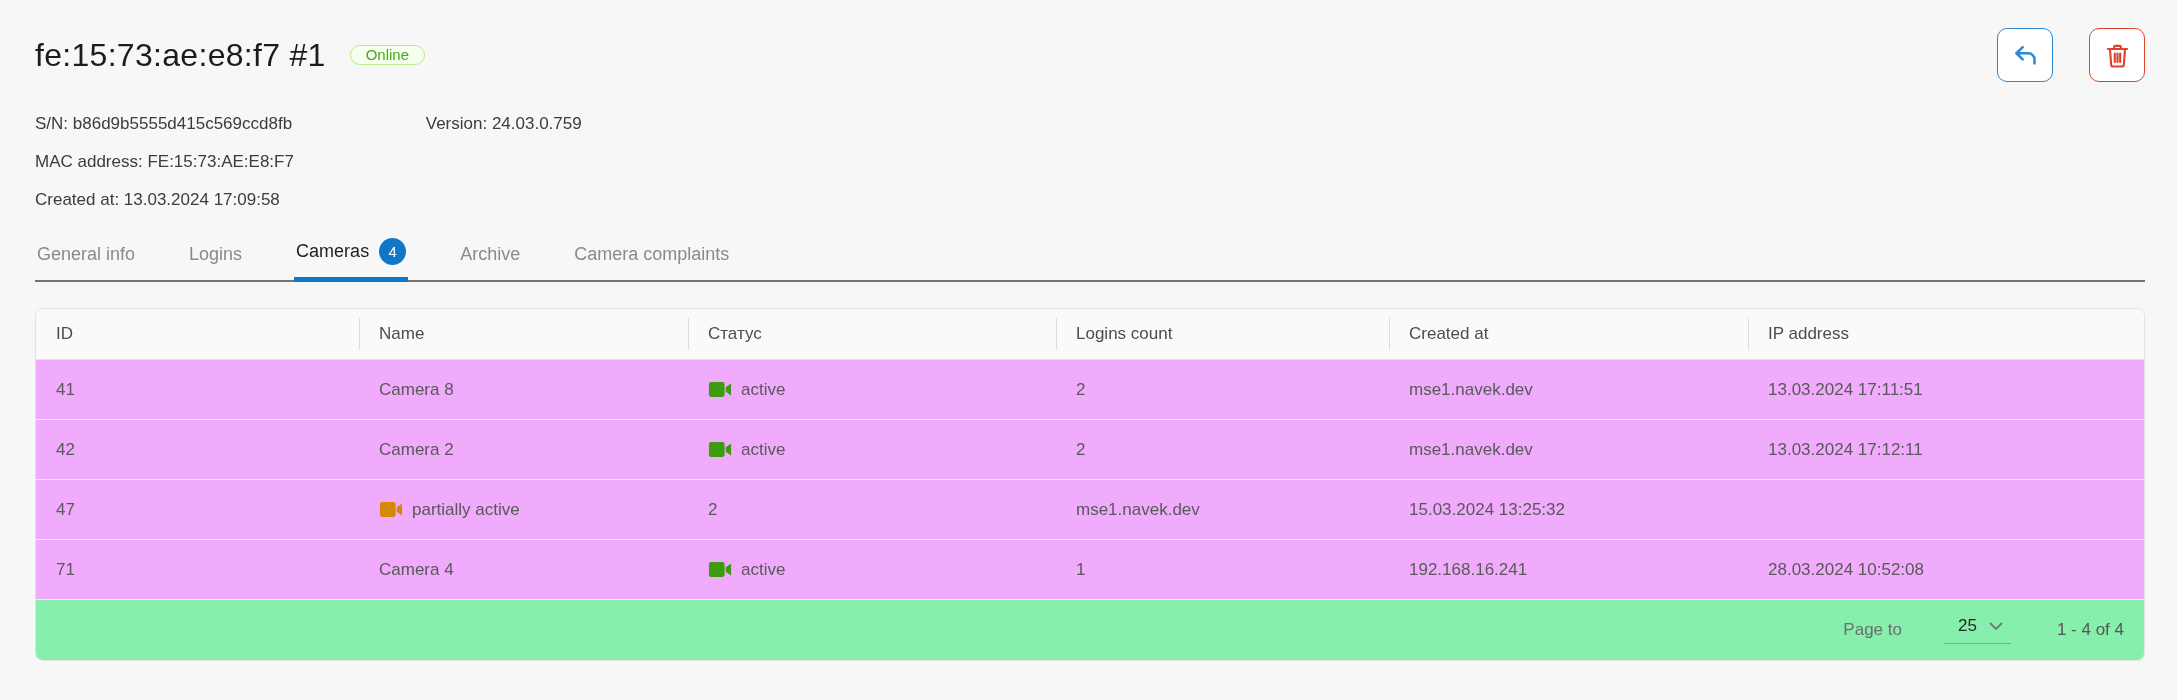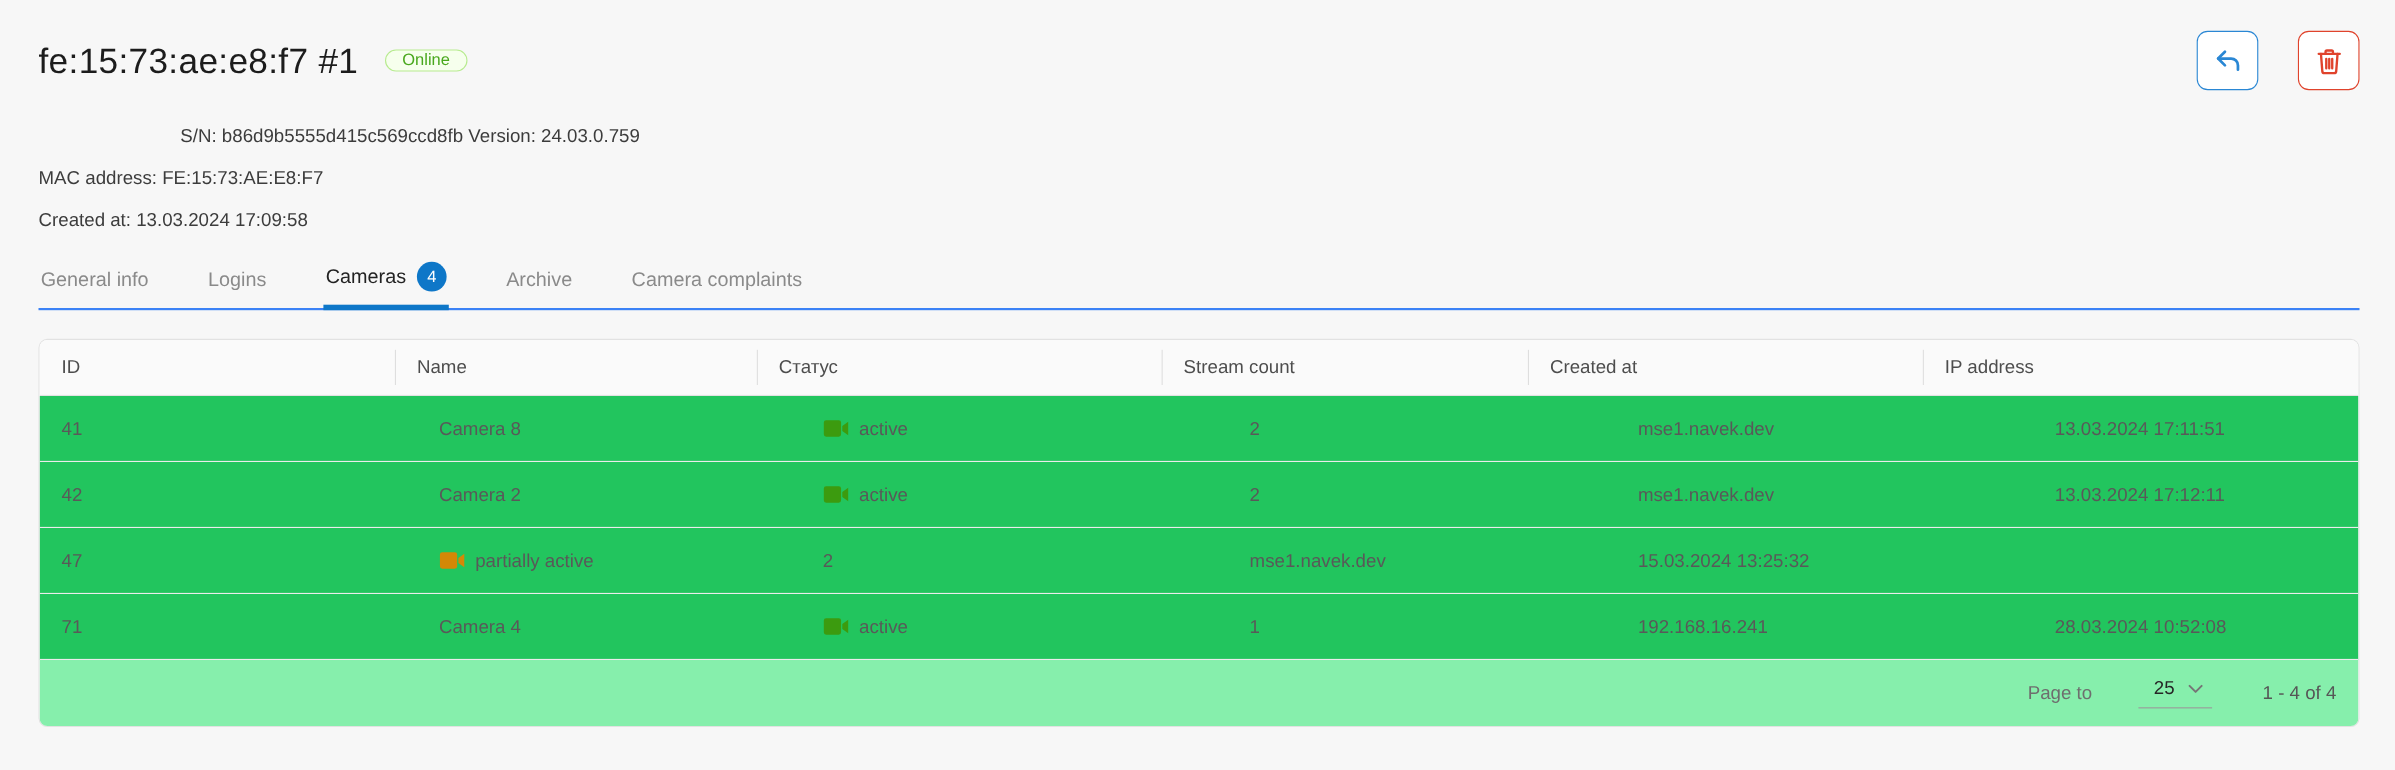--- a/index.html
+++ b/index.html
@@ -24,24 +24,24 @@
   .icon-btn {
     width: 56px; height: 54px; border-radius: 10px; background: #fff;
     display: flex; align-items: center; justify-content: center; cursor: pointer;
   }
   .icon-btn.undo { border: 1.5px solid var(--btn-blue); color: var(--btn-blue); }
   .icon-btn.delete { border: 1.5px solid var(--danger); color: var(--danger); }
 
   
   .meta { margin-top: 30px; font-size: 17px; color: #3c3c3c; }
   .meta-line { line-height: 20px; margin-bottom: 18px; }
-  .meta-serial { display: inline-block; min-width: 386px; text-align: right; }
-
-  
-  .tabs { margin-top: 22px; display: flex; align-items: flex-end; border-bottom: 2px solid #3b82f6; }
+  .meta-serial { display: inline-block; min-width: 386px; }
+
+  
+  .tabs { margin-top: 22px; display: flex; align-items: flex-end; border-bottom: 2px solid #737373; }
   .tab {
     margin-right: 50px; padding: 6px 2px 15px; font-size: 18px; color: #8a8a8a;
     position: relative; display: flex; align-items: center; gap: 10px; cursor: pointer; white-space: nowrap;
   }
   .tab.active { color: #222; }
   .tab.active::after {
     content: ""; position: absolute; left: 0; right: 0; bottom: -2px; height: 5px;
     background: var(--accent);
   }
   .tab-badge {
@@ -53,21 +53,21 @@
   .card { margin-top: 26px; background: #fff; border: 1px solid #e2e2e2; border-radius: 8px; overflow: hidden; }
   .grid-cols { display: grid; grid-template-columns: 323px 329px 368px 333px 359px 1fr; }
   .thead { background: #fafafa; border-bottom: 1px solid #e2e2e2; }
   .th {
     padding: 15px 10px 15px 20px; font-weight: 400; font-size: 17px; color: #4d4d4d; position: relative;
     white-space: nowrap;
   }
   .th:not(:first-child)::before {
     content: ""; position: absolute; left: 0; top: 9px; bottom: 9px; width: 1px; background: #dedede;
   }
-  .trow { height: 60px; align-items: center; border-bottom: 1px solid #ececec; font-size: 17px; color: #595959; background: #22c55e; gap: 20px; }
+  .trow { height: 60px; align-items: center; border-bottom: 1px solid #ececec; font-size: 17px; color: #595959; background: #f0abfc; }
   .td { padding-left: 20px; white-space: nowrap; }
   .status-cell { display: flex; align-items: center; gap: 9px; }
   .cam-icon svg { display: block; }
 
   
   .tfoot {
     height: 60px; display: flex; align-items: center; justify-content: flex-end;
     font-size: 17px; color: #5d5d5d; padding-right: 20px; background: #86efac;
   }
   .page-size-label { margin-right: 42px; color: #6e6e6e; }
@@ -137,21 +137,21 @@
     <span>Camera complaints</span>
 
   </div>
     </nav>
 
   <div class="card">
     <div class="thead grid-cols">
         <div class="th">ID</div>
         <div class="th">Name</div>
         <div class="th">Статус</div>
-        <div class="th">Stream count</div>
+        <div class="th">Logins count</div>
         <div class="th">Created at</div>
         <div class="th">IP address</div>
       </div>
     <div>
         <div class="trow grid-cols">
     <div class="td">41</div>
     <div class="td">Camera 8</div>
     <div class="td status-cell">
       <span class="cam-icon" style="color: rgb(60, 155, 15);">
         <svg width="24" height="19" viewBox="0 0 26 20" fill="currentColor">

